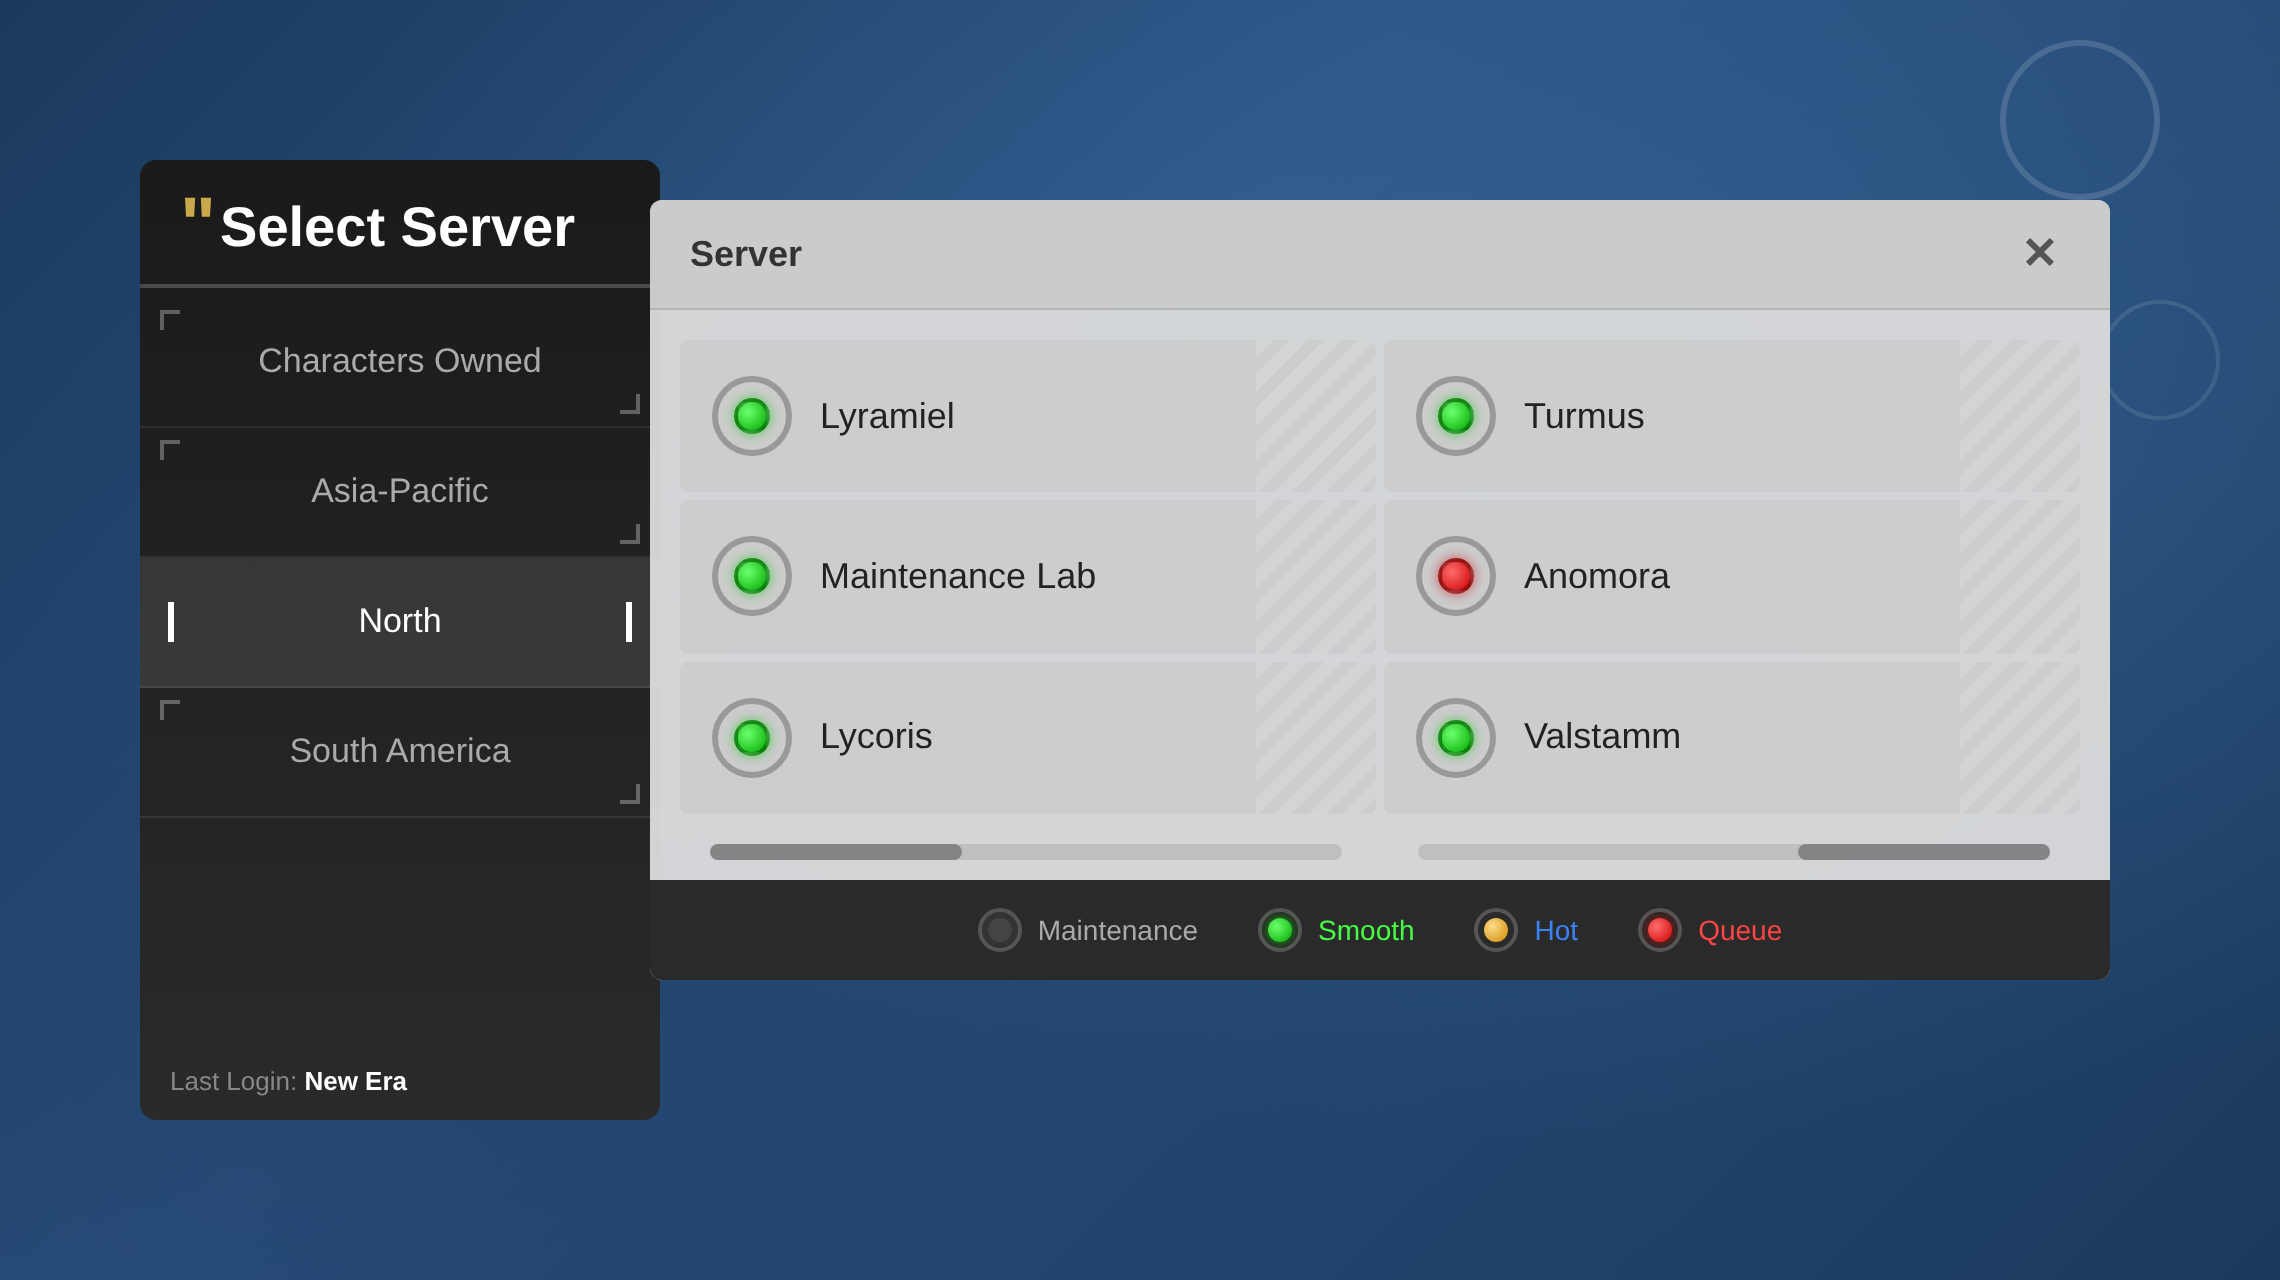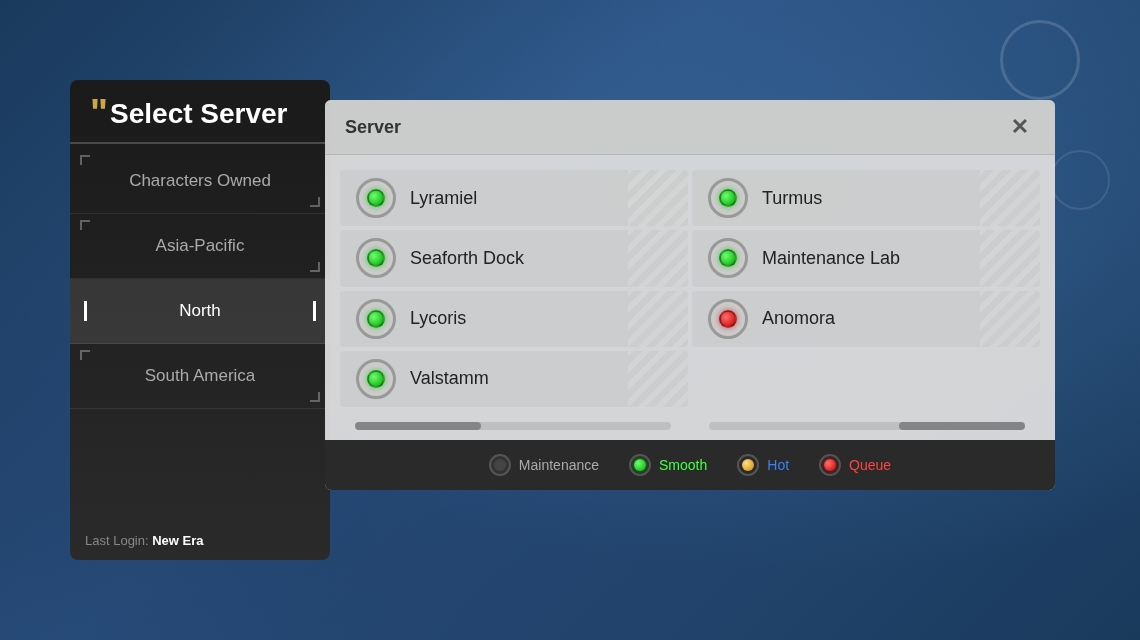--- a/index.html
+++ b/index.html
@@ -448,40 +448,34 @@
       <div class="status-ring">
         <div class="status-dot green"></div>
       </div>
       <span class="server-name">Turmus</span>
     </div>
 
     <div class="server-item">
       <div class="status-ring">
         <div class="status-dot green"></div>
       </div>
-      <span class="server-name">Seaforth Dock</span>
+      <span class="server-name">Maintenance Lab</span>
+    </div>
+
+    <div class="server-item">
+      <div class="status-ring">
+        <div class="status-dot red"></div>
+      </div>
+      <span class="server-name">Anomora</span>
     </div>
     <div class="server-item">
       <div class="status-ring">
         <div class="status-dot green"></div>
       </div>
-      <span class="server-name">Maintenance Lab</span>
-    </div>
-
-    <div class="server-item">
-      <div class="status-ring">
-        <div class="status-dot green"></div>
-      </div>
       <span class="server-name">Lycoris</span>
-    </div>
-    <div class="server-item">
-      <div class="status-ring">
-        <div class="status-dot red"></div>
-      </div>
-      <span class="server-name">Anomora</span>
     </div>
 
     <div class="server-item">
       <div class="status-ring">
         <div class="status-dot green"></div>
       </div>
       <span class="server-name">Valstamm</span>
     </div>
   </div>
 

